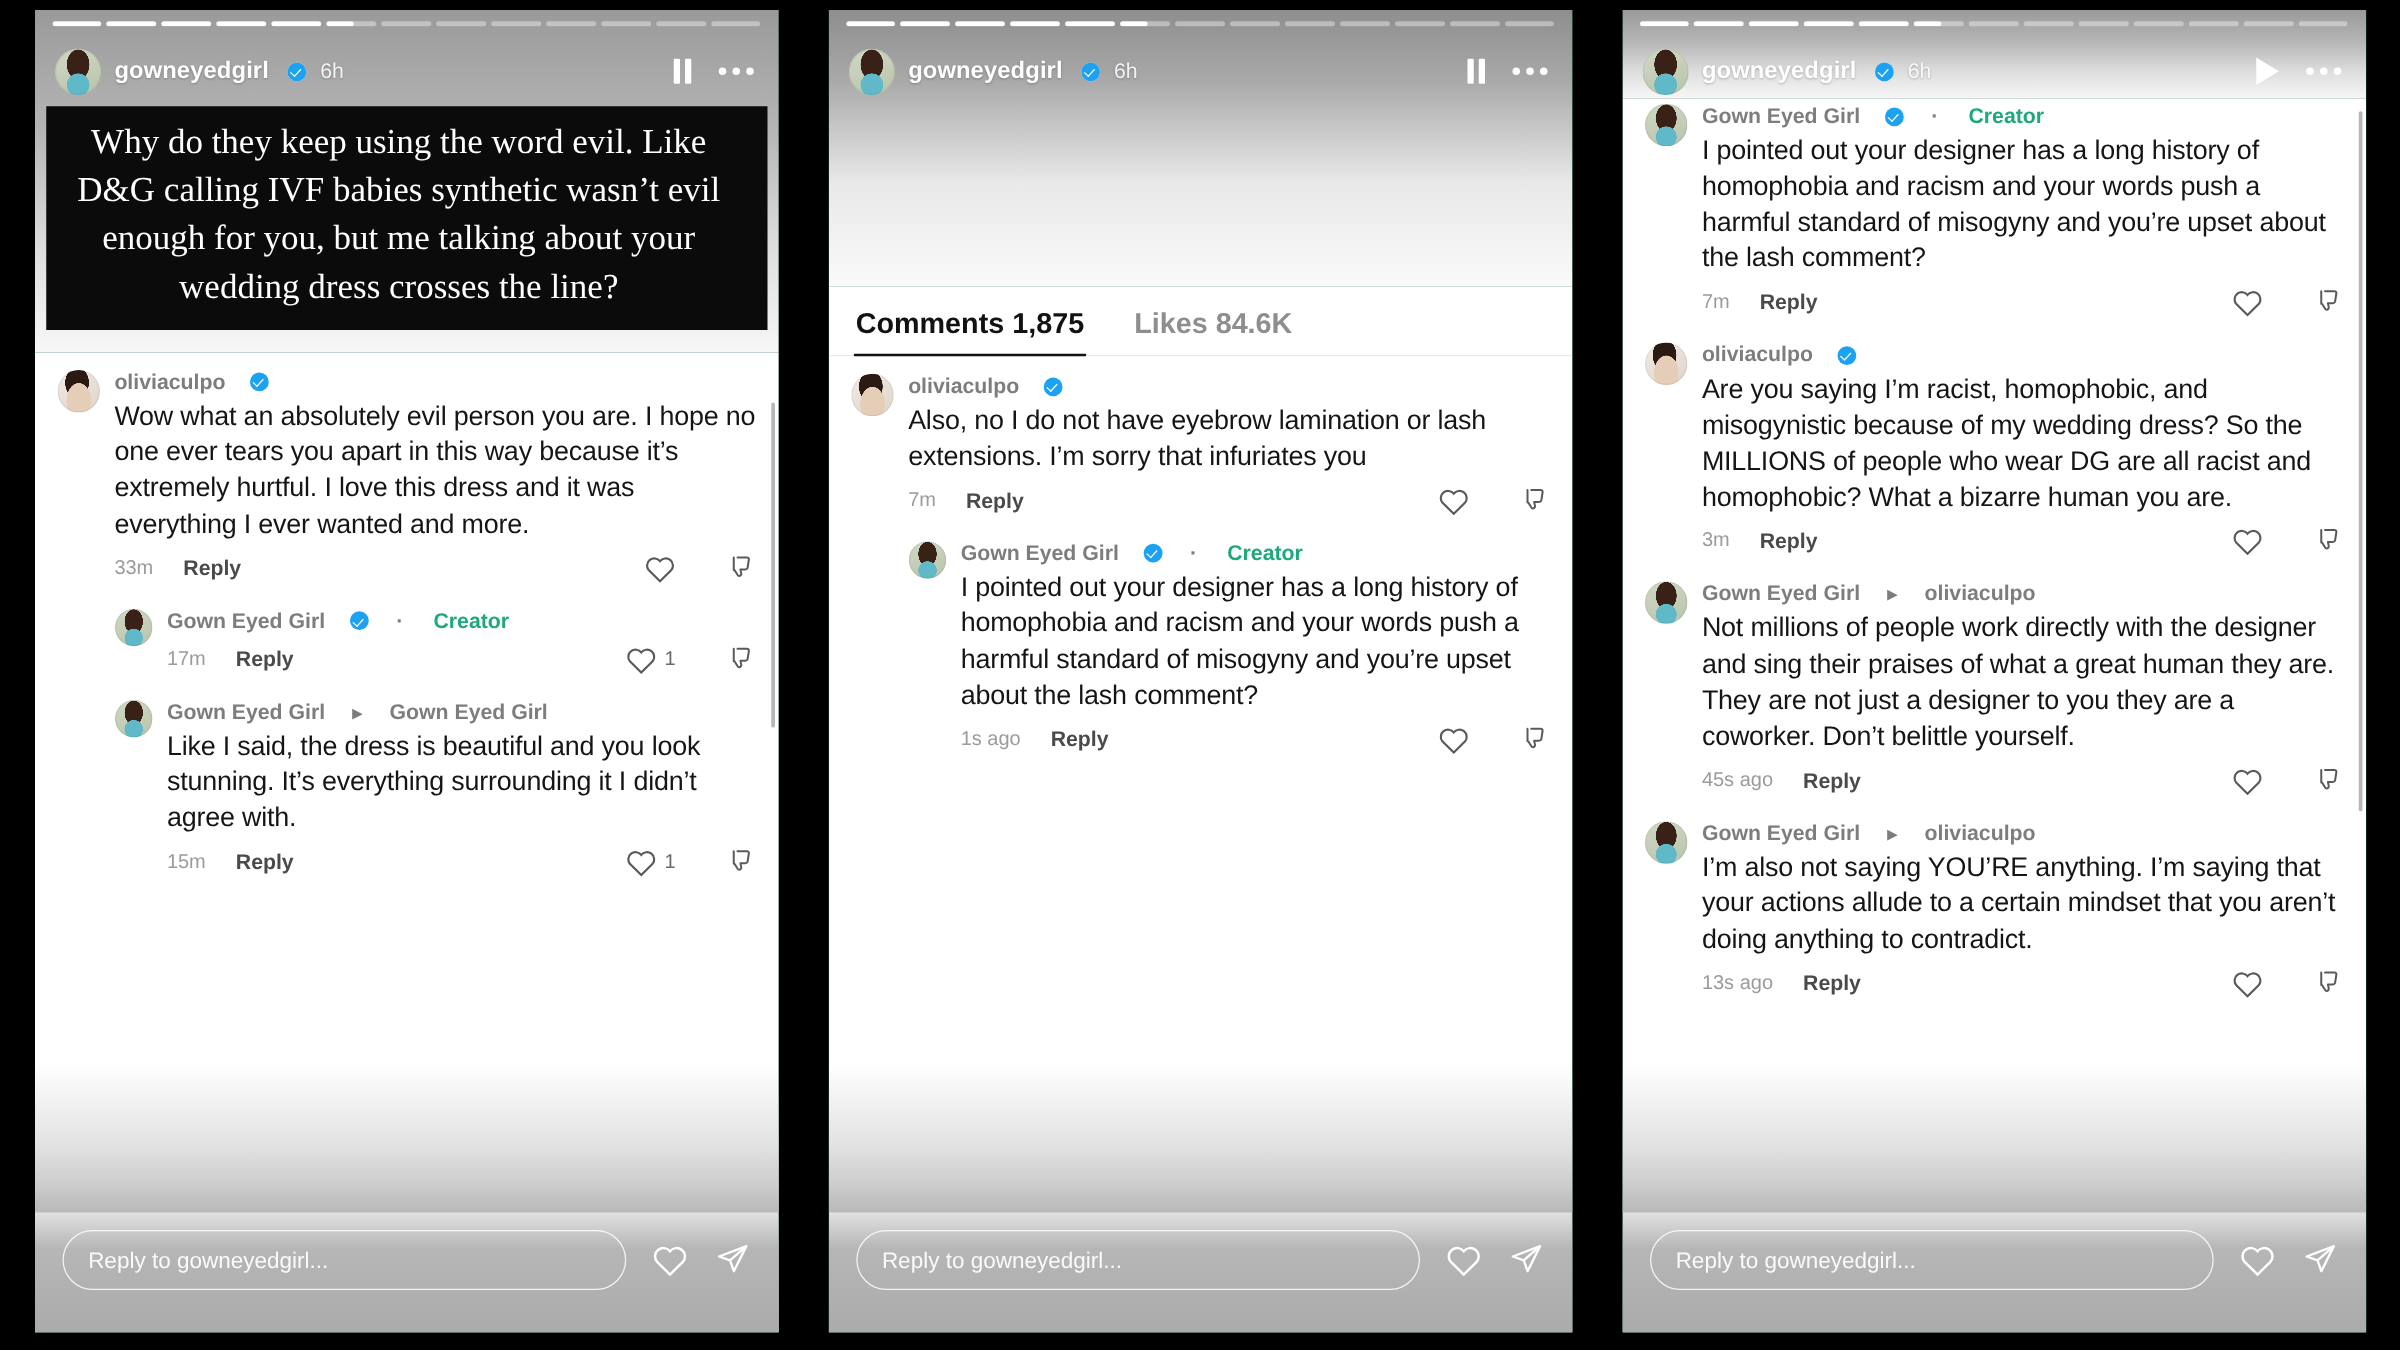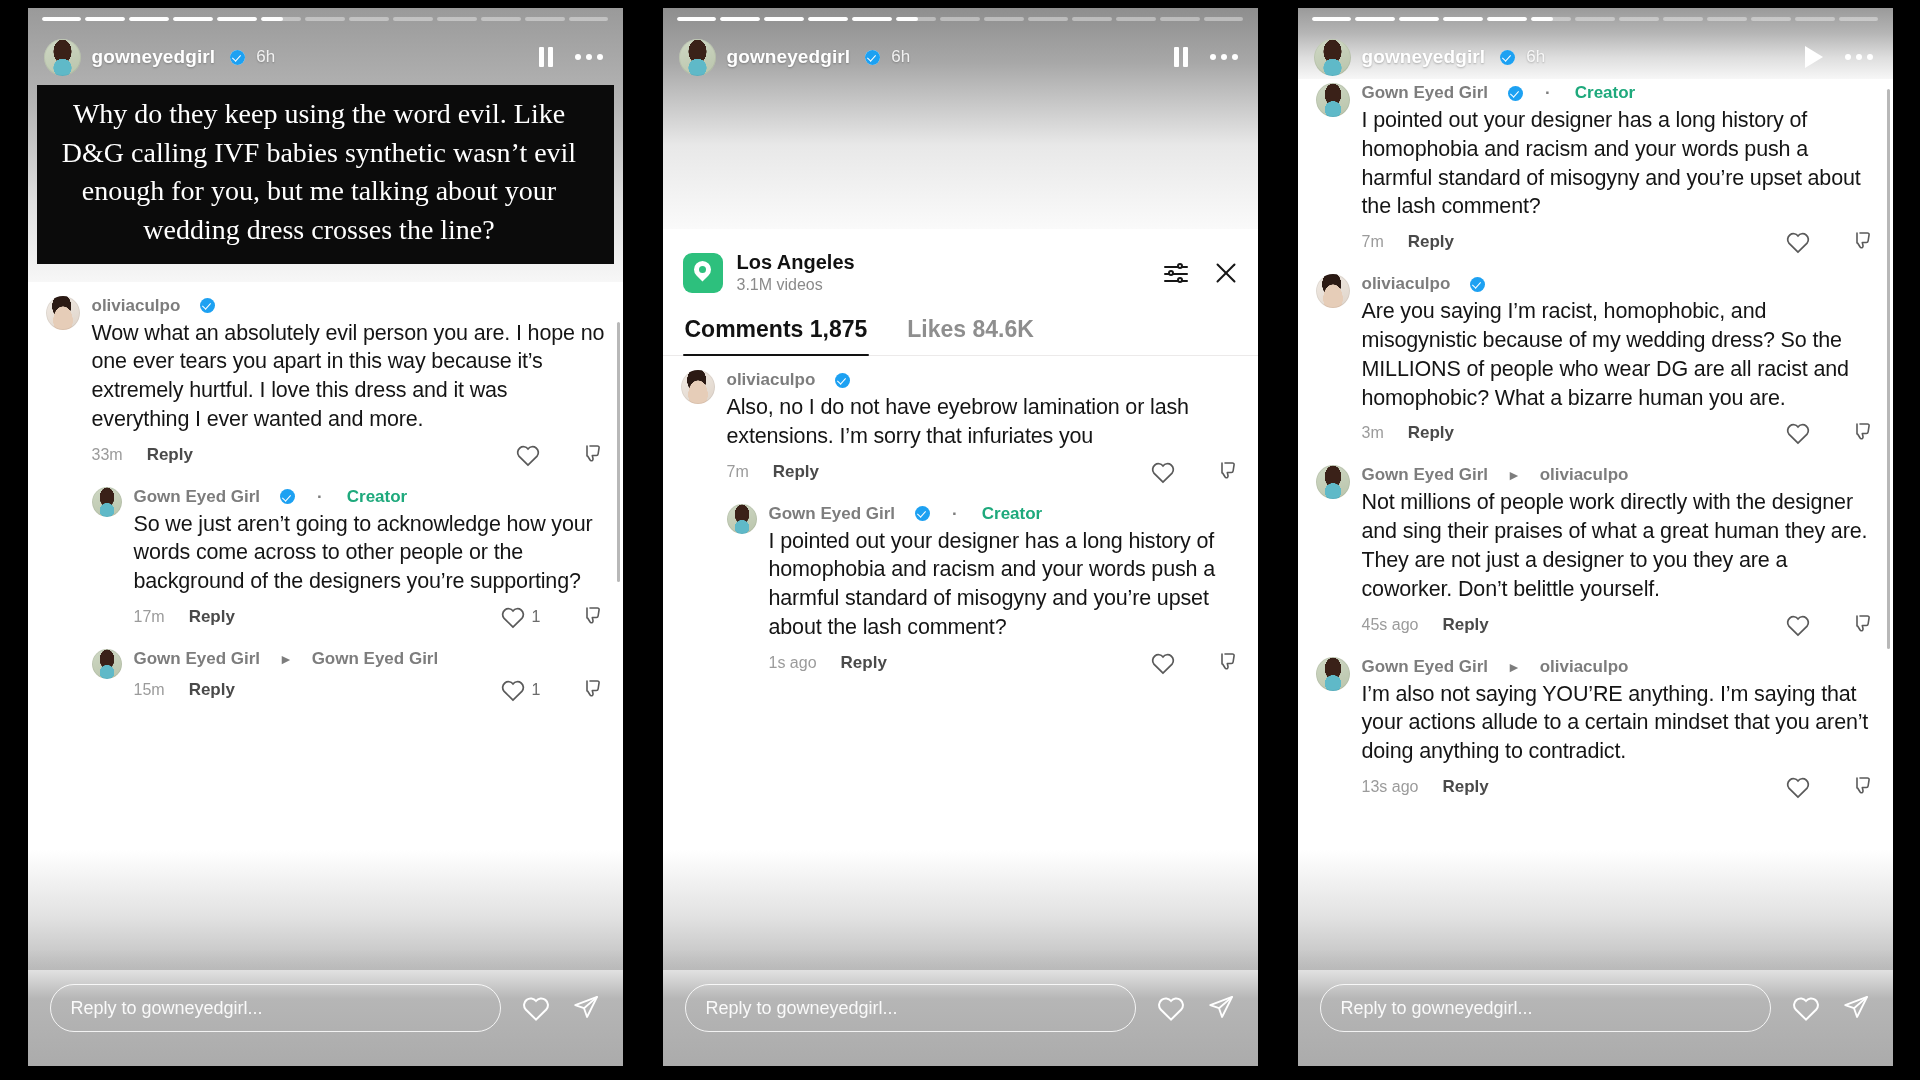--- a/index.html
+++ b/index.html
@@ -425,21 +425,20 @@
 
           <div class="comment indent">
             <div class="avatar xs"></div>
             <div class="cbody">
               <div class="cname">
                 <span>Gown Eyed Girl</span>
                 <span class="verified"></span>
                 <span class="dotsep">·</span>
                 <span class="creator">Creator</span>
               </div>
-              <div class="ctext">So we just aren’t going to acknowledge how your words come across to other people or the background of the designers you’re supporting?</div>
               <div class="cmeta">
                 <span class="time">17m</span>
                 <span class="reply">Reply</span>
                 <span class="spacer"></span>
                 <div class="metaright">
                   <span style="display:flex;align-items:center">
                     <span>
                       <svg class="ic" width="26" height="24" viewBox="0 0 24 22">
                           <path d="M12 20.3 3.6 12A5 5 0 0 1 12 5.4 5 5 0 0 1 20.4 12z" fill="none" stroke="#5a5a5a" stroke-width="1.6"></path>
                         </svg>
@@ -457,20 +456,21 @@
           </div>
 
           <div class="comment indent2">
             <div class="avatar xs"></div>
             <div class="cbody">
               <div class="cname">
                 <span>Gown Eyed Girl</span>
                 <span class="arrow">▸</span>
                 <span class="mention">Gown Eyed Girl</span>
               </div>
+              <div class="ctext">Like I said, the dress is beautiful and you look stunning. It’s everything surrounding it I didn’t agree with.</div>
               <div class="cmeta">
                 <span class="time">15m</span>
                 <span class="reply">Reply</span>
                 <span class="spacer"></span>
                 <div class="metaright">
                   <span style="display:flex;align-items:center">
                     <span>
                       <svg class="ic" width="26" height="24" viewBox="0 0 24 22">
                           <path d="M12 20.3 3.6 12A5 5 0 0 1 12 5.4 5 5 0 0 1 20.4 12z" fill="none" stroke="#5a5a5a" stroke-width="1.6"></path>
                         </svg>
@@ -572,41 +572,20 @@
                 <i></i>
                 <i></i>
                 <i></i>
               </div>
           </div>
         </div>
         <div class="p2-blank"></div>
       </div>
 
       <div class="sheet">
-        <div class="sheet-header">
-          <div class="loc-pin"></div>
-          <div class="loc-text">
-            <div class="loc-title">Los Angeles</div>
-            <div class="loc-sub">3.1M videos</div>
-          </div>
-          <div class="sheet-header-actions">
-            <span class="ic-filter">
-              <i></i>
-                <i></i>
-                <i></i>
-                <b></b>
-                <b></b>
-                <b></b>
-            </span>
-            <span class="ic-close">
-                <i></i>
-                <i></i>
-              </span>
-          </div>
-        </div>
 
         <div class="tabs">
           <div class="tab active">Comments 1,875</div>
           <div class="tab">Likes 84.6K</div>
         </div>
 
         <div class="comments">
 
           <div class="comment">
             <div class="avatar sm olivia"></div>

